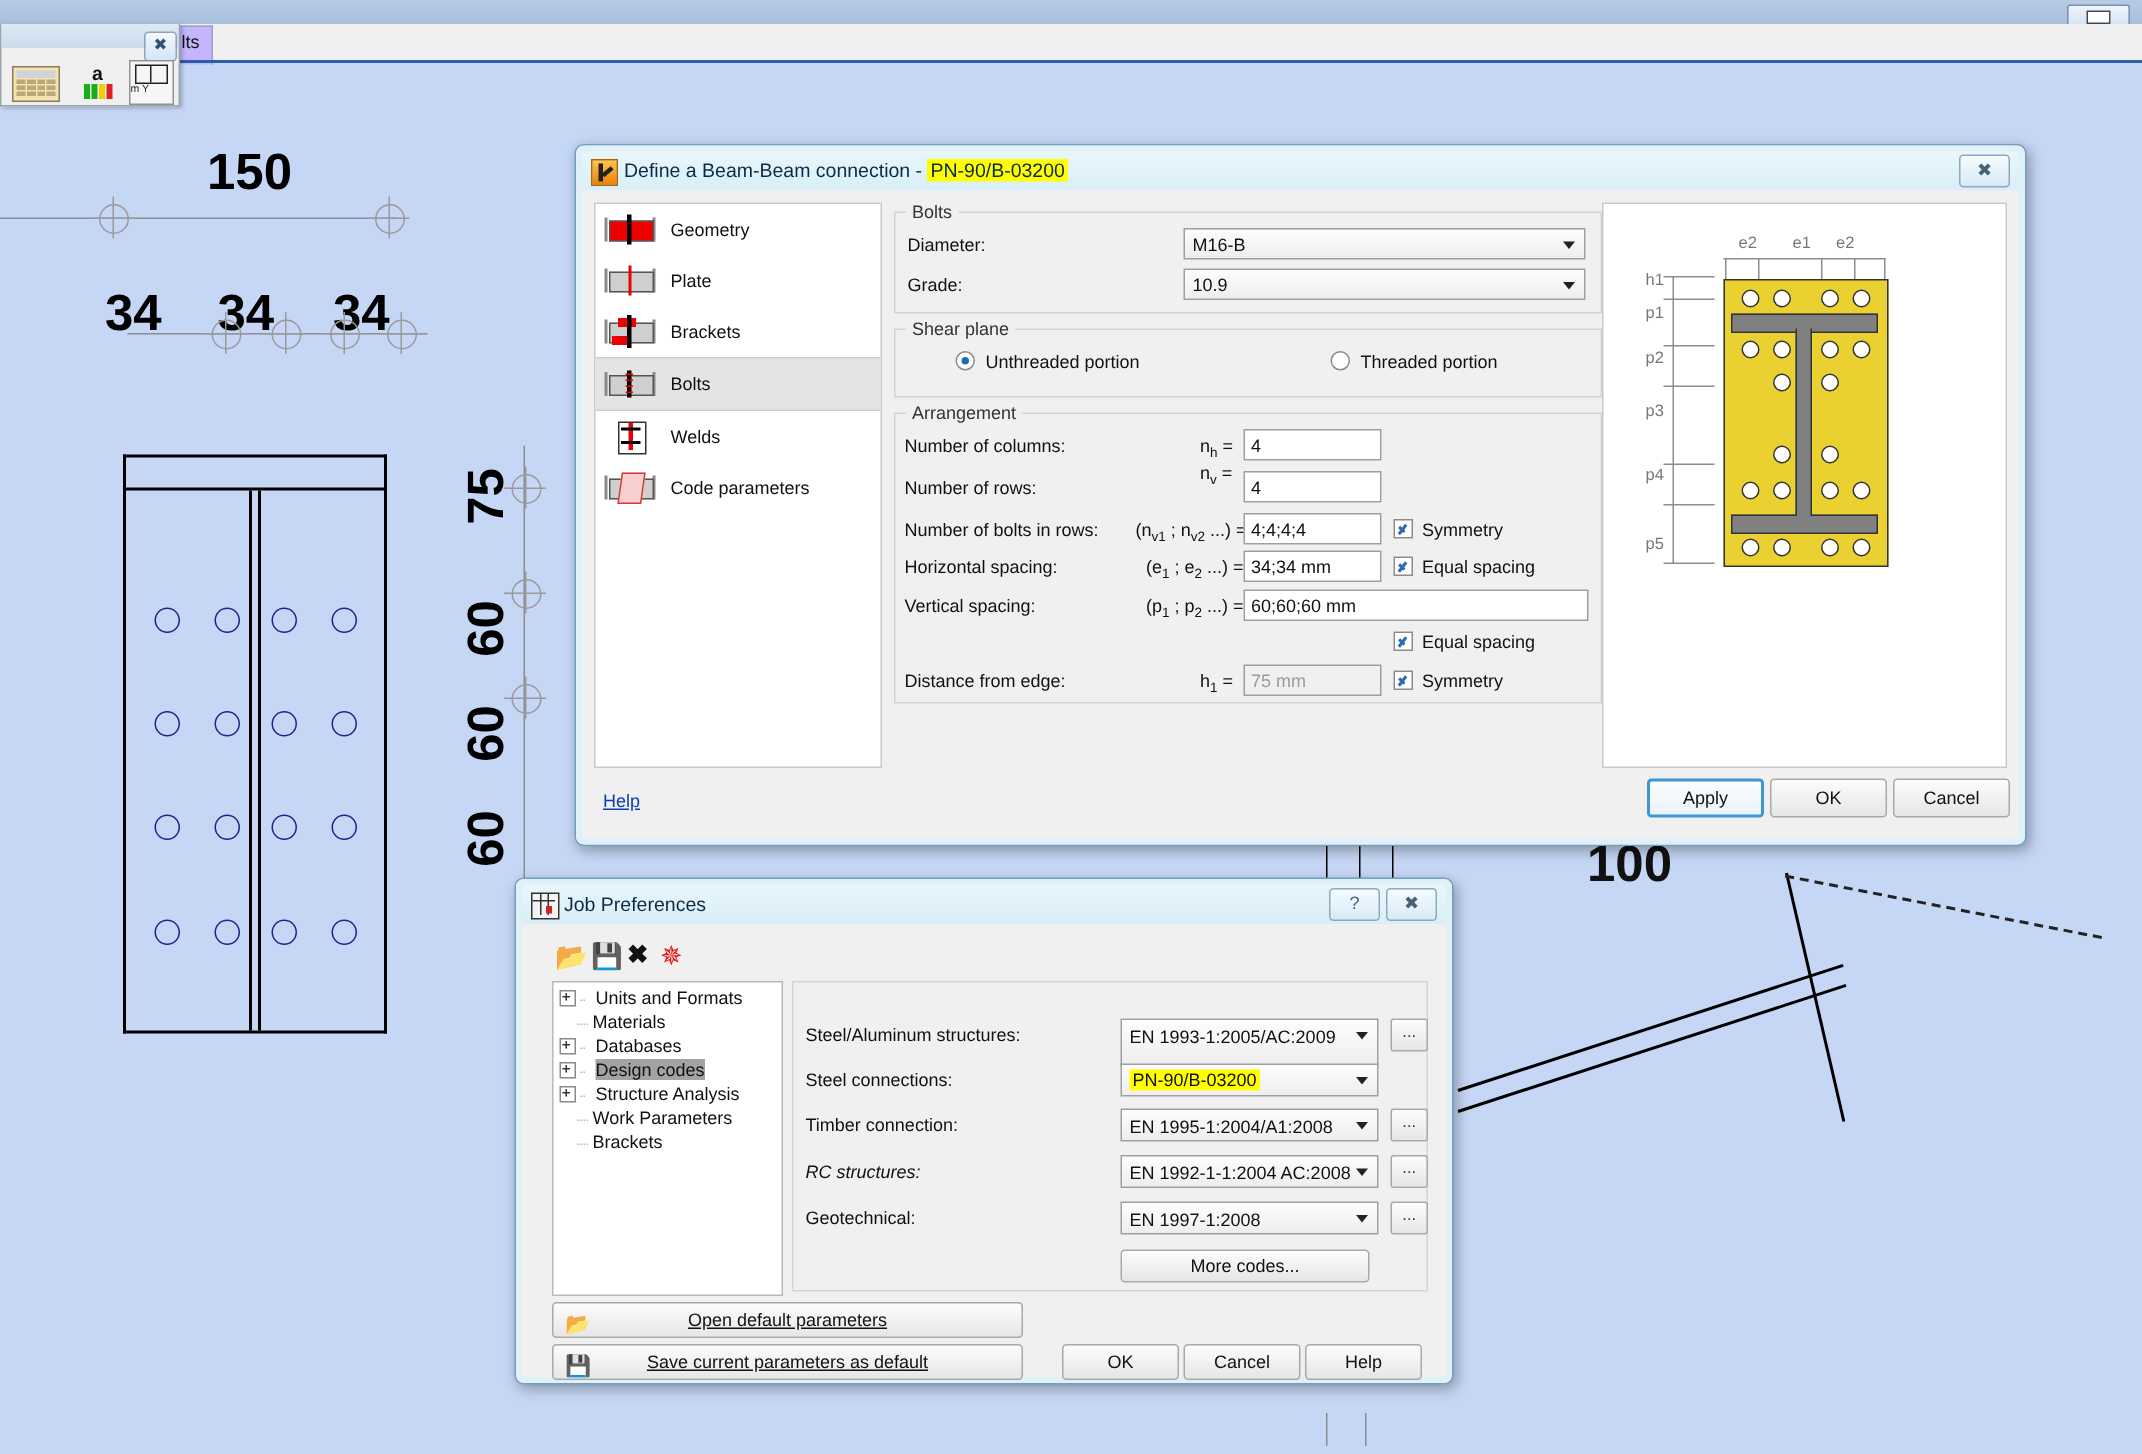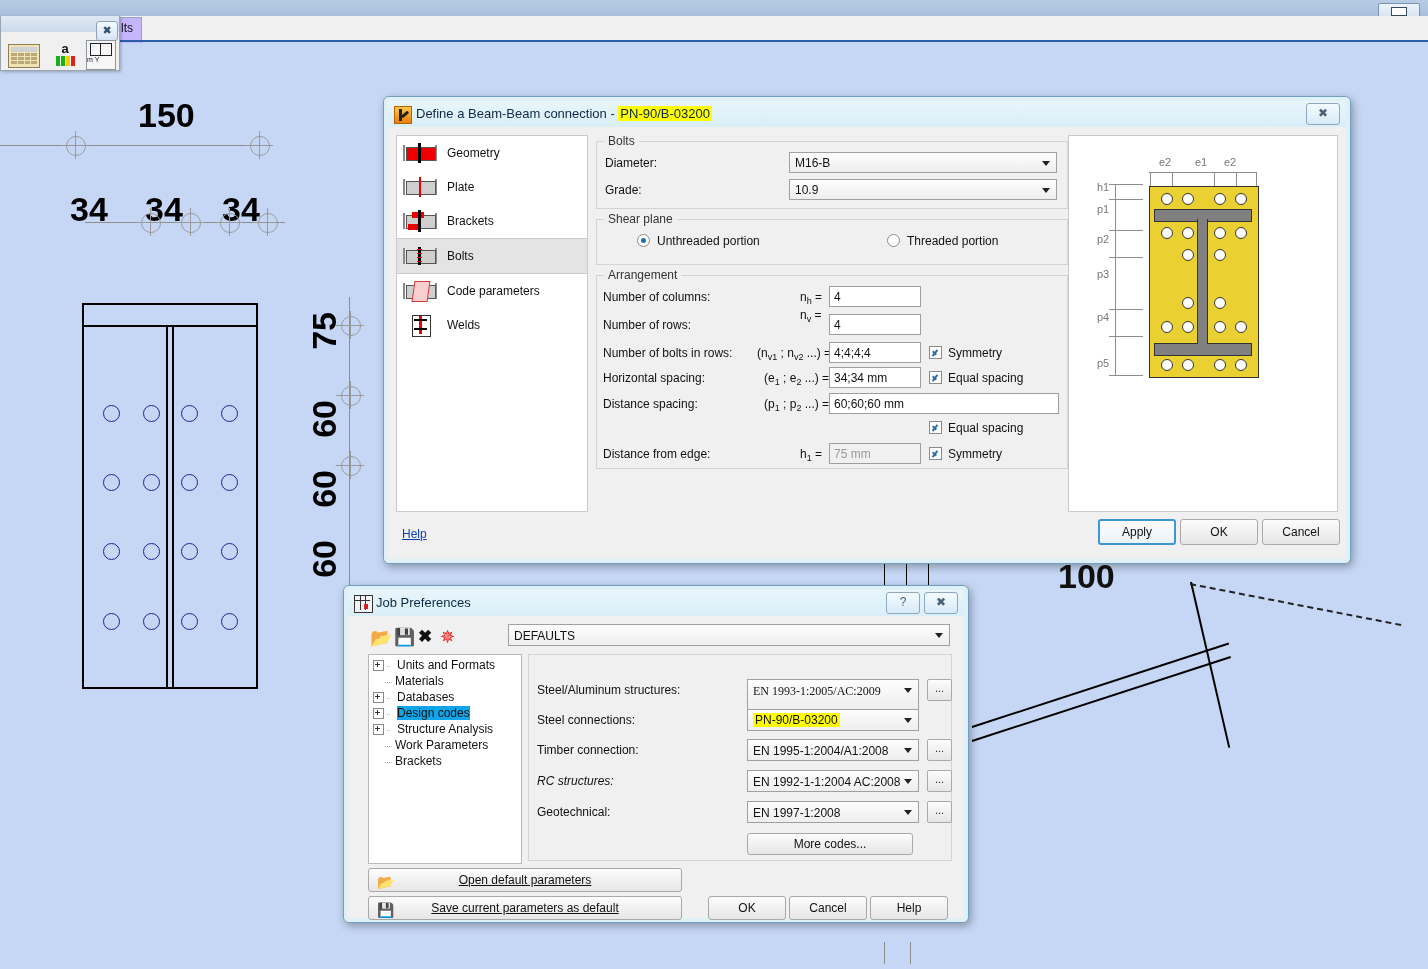--- a/index.html
+++ b/index.html
@@ -105,21 +105,21 @@
   .pv-line{position:absolute;background:#8d8d8d;}
   #pv-plate{position:absolute;left:80px;top:50px;width:108px;height:190px;background:#ead131;border:1px solid #333;}
   .pv-flange{position:absolute;background:#808080;border:1px solid #333;height:11px;}
   #pv-web{position:absolute;background:#808080;border-left:1px solid #333;border-right:1px solid #333;}
   .pv-bolt{position:absolute;width:10px;height:10px;border-radius:50%;background:#fff;border:1px solid #333;}
 
   
   #jp-tree{position:absolute;left:20px;top:38px;width:150px;height:205px;background:#fff;border:1px solid #b9b9b9;
      font-size:12px;color:#111;padding:3px 0 0 2px;}
   .tree-row{position:relative;height:16px;white-space:nowrap;padding-left:2px;}
-  .tree-row.sel span.tx{background:#0ea5e9;}
+  .tree-row.sel span.tx{background:#a3a3a3;}
   .tw{display:inline-block;width:9px;height:9px;border:1px solid #8a8a8a;background:#fff;position:relative;
      margin-right:2px;vertical-align:middle;}
   .tw:before{content:"";position:absolute;left:1px;top:3px;width:5px;height:1px;background:#333;}
   .tw:after{content:"";position:absolute;left:3px;top:1px;width:1px;height:5px;background:#333;}
   .tdot{display:inline-block;width:11px;color:#aaa;vertical-align:middle;letter-spacing:-1px;font-size:9px;}
   .dots{position:absolute;border:1px solid #a9a9a9;border-radius:2px;background:linear-gradient(#fcfcfc,#e6e6e6);
      width:23px;height:20px;text-align:center;font-size:11px;color:#333;line-height:17px;}
   .acc-u{text-decoration:underline;}
 </style>
 </head>
@@ -324,36 +324,36 @@
           <i class="blk" style="left:15px;top:2px;width:3px;height:18px;"></i>
           <i class="red" style="left:14px;top:4px;width:5px;height:1px;"></i>
           <i class="red" style="left:14px;top:8px;width:5px;height:1px;"></i>
           <i class="red" style="left:14px;top:12px;width:5px;height:1px;"></i>
           <i class="red" style="left:14px;top:16px;width:5px;height:1px;"></i>
         </span>
         <span>Bolts</span>
       </div>
       <div class="nav-item">
         <span class="nav-ico">
+          <i style="position:absolute;left:9px;top:1px;width:17px;height:20px;border:1px solid #333;background:#fff;"></i>
+          <i class="red" style="left:16px;top:2px;width:3px;height:18px;"></i>
+          <i class="blk" style="left:11px;top:5px;width:13px;height:2px;"></i>
+          <i class="blk" style="left:11px;top:14px;width:13px;height:2px;"></i>
+        </span>
+        <span>Welds</span>
+      </div>
+      <div class="nav-item">
+        <span class="nav-ico">
           <i class="cap" style="left:0"></i>
             <i class="cap" style="right:0"></i>
           <i class="plate"></i>
           <i style="position:absolute;left:10px;top:1px;width:14px;height:19px;border:1px solid #d43a3a;background:#f7cfcf;transform:skewX(-8deg);"></i>
         </span>
         <span>Code parameters</span>
       </div>
-      <div class="nav-item">
-        <span class="nav-ico">
-          <i style="position:absolute;left:9px;top:1px;width:17px;height:20px;border:1px solid #333;background:#fff;"></i>
-          <i class="red" style="left:16px;top:2px;width:3px;height:18px;"></i>
-          <i class="blk" style="left:11px;top:5px;width:13px;height:2px;"></i>
-          <i class="blk" style="left:11px;top:14px;width:13px;height:2px;"></i>
-        </span>
-        <span>Welds</span>
-      </div>
     </div>
 
     <div class="grp" style="left:208px;top:14px;width:470px;height:66px;">
       <span class="cap">Bolts</span>
       <span class="lbl" style="left:8px;top:14px;">Diameter:</span>
       <div class="combo" style="left:192px;top:10px;width:268px;height:21px;">
         <span class="val">M16-B</span>
         <i class="arw"></i>
       </div>
       <span class="lbl" style="left:8px;top:41px;">Grade:</span>
@@ -387,21 +387,21 @@
       <input class="txtin" style="left: 232px; top: 66px; width: 92px; height: 21px;" value="4;4;4;4">
       <i class="chk" style="left:332px;top:70px;"></i>
       <span class="lbl" style="left:351px;top:70px;">Symmetry</span>
 
       <span class="lbl" style="left:6px;top:95px;">Horizontal spacing:</span>
       <span class="lbl" style="left:167px;top:95px;">(e<span class="sublbl">1</span> ; e<span class="sublbl">2</span> ...) =</span>
       <input class="txtin" style="left: 232px; top: 91px; width: 92px; height: 21px;" value="34;34 mm">
       <i class="chk" style="left:332px;top:95px;"></i>
       <span class="lbl" style="left:351px;top:95px;">Equal spacing</span>
 
-      <span class="lbl" style="left:6px;top:121px;">Distance spacing:</span>
+      <span class="lbl" style="left:6px;top:121px;">Vertical spacing:</span>
       <span class="lbl" style="left:167px;top:121px;">(p<span class="sublbl">1</span> ; p<span class="sublbl">2</span> ...) =</span>
       <input class="txtin" style="left: 232px; top: 117px; width: 230px; height: 21px;" value="60;60;60 mm">
       <i class="chk" style="left:332px;top:145px;"></i>
       <span class="lbl" style="left:351px;top:145px;">Equal spacing</span>
 
       <span class="lbl" style="left:6px;top:171px;">Distance from edge:</span>
       <span class="lbl" style="left:203px;top:171px;">h<span class="sublbl">1</span> =</span>
       <input class="txtin ro" readonly="" style="left: 232px; top: 167px; width: 92px; height: 21px;" value="75 mm">
       <i class="chk" style="left:332px;top:171px;"></i>
       <span class="lbl" style="left:351px;top:171px;">Symmetry</span>
@@ -490,38 +490,34 @@
 
   <div class="dlg-body">
 
     <div style="position:absolute;left:22px;top:8px;width:92px;height:26px;">
       <span style="position:absolute;left:0;top:3px;font-size:18px;color:#d42222;">📂</span>
       <span style="position:absolute;left:24px;top:3px;font-size:17px;color:#d42222;">💾</span>
       <span style="position:absolute;left:48px;top:2px;font-size:17px;color:#111;font-weight:bold;">✖</span>
       <span style="position:absolute;left:70px;top:2px;font-size:18px;color:#e81212;">✵</span>
     </div>
 
-    <div class="combo" style="left:160px;top:8px;width:442px;height:22px;">
-      <span class="val" style="top:4px;">DEFAULTS</span>
-      <i class="arw"></i>
-    </div>
 
     <div id="jp-tree">
       <div class="tree-row"><i class="tw"></i><span class="tdot">··</span><span class="tx">Units and Formats</span></div>
       <div class="tree-row"><span class="tdot" style="margin-left:11px;">····</span><span class="tx">Materials</span></div>
       <div class="tree-row"><i class="tw"></i><span class="tdot">··</span><span class="tx">Databases</span></div>
       <div class="tree-row sel"><i class="tw"></i><span class="tdot">··</span><span class="tx">Design codes</span></div>
       <div class="tree-row"><i class="tw"></i><span class="tdot">··</span><span class="tx">Structure Analysis</span></div>
       <div class="tree-row"><span class="tdot" style="margin-left:11px;">····</span><span class="tx">Work Parameters</span></div>
       <div class="tree-row"><span class="tdot" style="margin-left:11px;">····</span><span class="tx">Brackets</span></div>
     </div>
 
     <div class="grp" style="left:180px;top:38px;width:422px;height:205px;">
       <span class="lbl" style="left:8px;top:28px;">Steel/Aluminum structures:</span>
-      <div class="combo" style="left:218px;top:24px;width:172px;height:32px;font-family:Liberation Serif, serif;">
+      <div class="combo" style="left:218px;top:24px;width:172px;height:32px;">
         <span class="val" style="top:4px;">EN 1993-1:2005/AC:2009</span>
         <i class="arw"></i>
       </div>
       <div class="dots" style="left:398px;top:24px;">...</div>
 
       <span class="lbl" style="left:8px;top:58px;">Steel connections:</span>
       <div class="combo" style="left:218px;top:54px;width:172px;height:22px;">
         <span class="val hl" style="top:3px;">PN-90/B-03200</span>
         <i class="arw"></i>
       </div>

